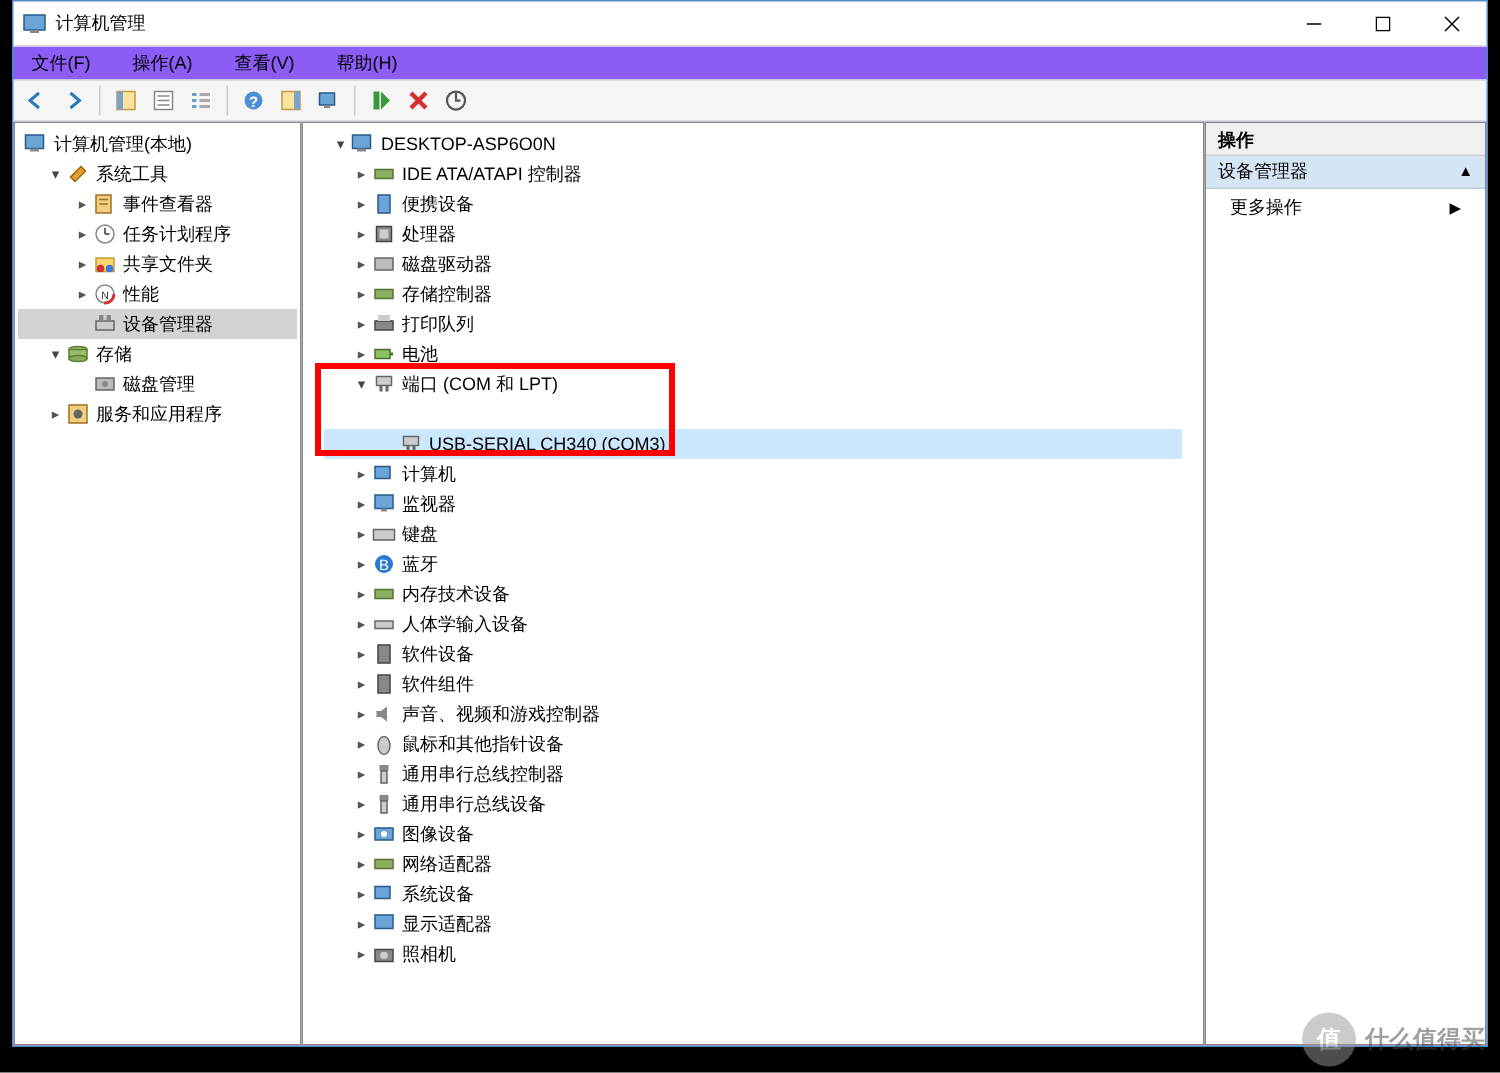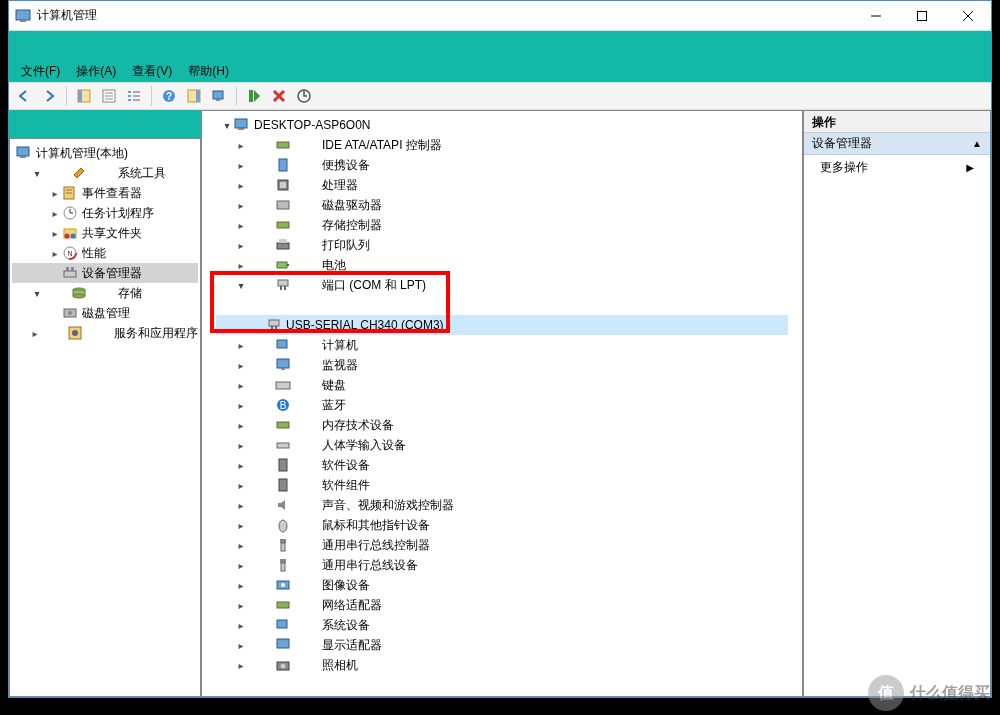--- a/index.html
+++ b/index.html
@@ -1,41 +1,41 @@
 <!DOCTYPE html>
 <html><head>
   <meta charset="utf-8">
   <style>
     * { box-sizing: border-box; margin: 0; padding: 0; font-family: 'Microsoft YaHei', 'Segoe UI', Tahoma, sans-serif; }
     body { background: #000; width: 1000px; height: 715px; overflow: hidden; position: relative; }
-    .window { position: absolute; top: 0; left: 8px; width: 984px; height: 698px; background: #14b8a6; border: 1px solid #4a90c4; display: flex; flex-direction: column; }
+    .window { position: absolute; top: 0; left: 8px; width: 984px; height: 698px; background: #8b5cf6; border: 1px solid #4a90c4; display: flex; flex-direction: column; }
     .titlebar { height: 30px; background: #fff; display: flex; align-items: center; padding-left: 6px; border-bottom: 1px solid #ddd; }
     .title-icon { width: 16px; height: 16px; margin-right: 6px; display:inline-flex; align-items:center; justify-content:center; }
     .title-text { font-size: 12px; flex: 1; }
     .win-controls { display: flex; height: 100%; }
     .win-btn { width: 46px; display: flex; align-items: center; justify-content: center; font-size: 12px; color: #333; }
-    .menubar { height: 22px; display: flex; align-items: center; padding-left: 4px; font-size: 12px; gap: 0; margin-top: 29px; }
+    .menubar { height: 22px; display: flex; align-items: center; padding-left: 4px; font-size: 12px; gap: 12px; }
     .menu-item { padding: 2px 8px; }
     .toolbar { height: 28px; background: #f5f5f5; border-top: 1px solid #ddd; border-bottom: 1px solid #ddd; display: flex; align-items: center; padding-left: 4px; gap: 3px; }
     .tb-btn { width: 22px; height: 22px; display: flex; align-items: center; justify-content: center; }
     .tb-sep { width: 1px; height: 20px; background: #ccc; margin: 0 3px; }
     .content { flex: 1; display: flex; overflow: hidden; }
     .panel { border: 1px solid #888; background:#fff; }
-    .left-panel { width: 192px; padding: 4px 2px; overflow: auto; margin-top: 28px; }
+    .left-panel { width: 192px; padding: 4px 2px; overflow: auto; }
     .center-panel { flex: 1; padding: 4px 14px; overflow: auto; position: relative; }
     .right-panel { width: 188px; overflow: hidden; }
     .tree-item { display: flex; align-items: center; height: 20px; font-size: 12px; white-space: nowrap; }
     .tree-item.selected-left { background: #d3d3d3; }
     .tree-item.selected-center { background: #cce8ff; margin-top: 20px; }
     .arrow { width: 14px; text-align: center; color: #555; font-size: 10px; }
     .arrow.expanded::before { content: '▾'; color: #444; }
     .arrow.collapsed::before { content: '▸'; }
     .node-icon { width: 16px; height: 16px; margin-right: 4px; display: inline-flex; align-items: center; justify-content: center; }
     .indent-0 { padding-left: 4px; }
-    .indent-1 { padding-left: 18px; gap: 27px; }
+    .indent-1 { padding-left: 18px; }
     .indent-2 { padding-left: 36px; }
     .right-header { height: 22px; background: #f0f0f0; border-bottom: 1px solid #ccc; font-size: 12px; padding: 3px 8px; font-weight: bold; }
     .right-section { height: 22px; background: #d6e5f3; border-bottom: 1px solid #bcd; font-size: 12px; padding: 3px 8px; display: flex; justify-content: space-between; align-items: center; }
     .right-action { padding: 4px 16px; font-size: 12px; display: flex; justify-content: space-between; align-items: center; }
     .red-box { position: absolute; border: 4px solid #ff0000; pointer-events: none; left: 8px; top: 160px; width: 240px; height: 62px; }
     .watermark { position: absolute; right: 10px; bottom: 4px; display: flex; align-items: center; gap: 6px; opacity: 0.5; font-size: 16px; color: #444; font-weight: bold; }
     .watermark-circle { width: 36px; height: 36px; border-radius: 50%; background: #999; color: #fff; display: flex; align-items: center; justify-content: center; font-size: 16px; }
     svg { display: block; }
   </style>
 </head>

